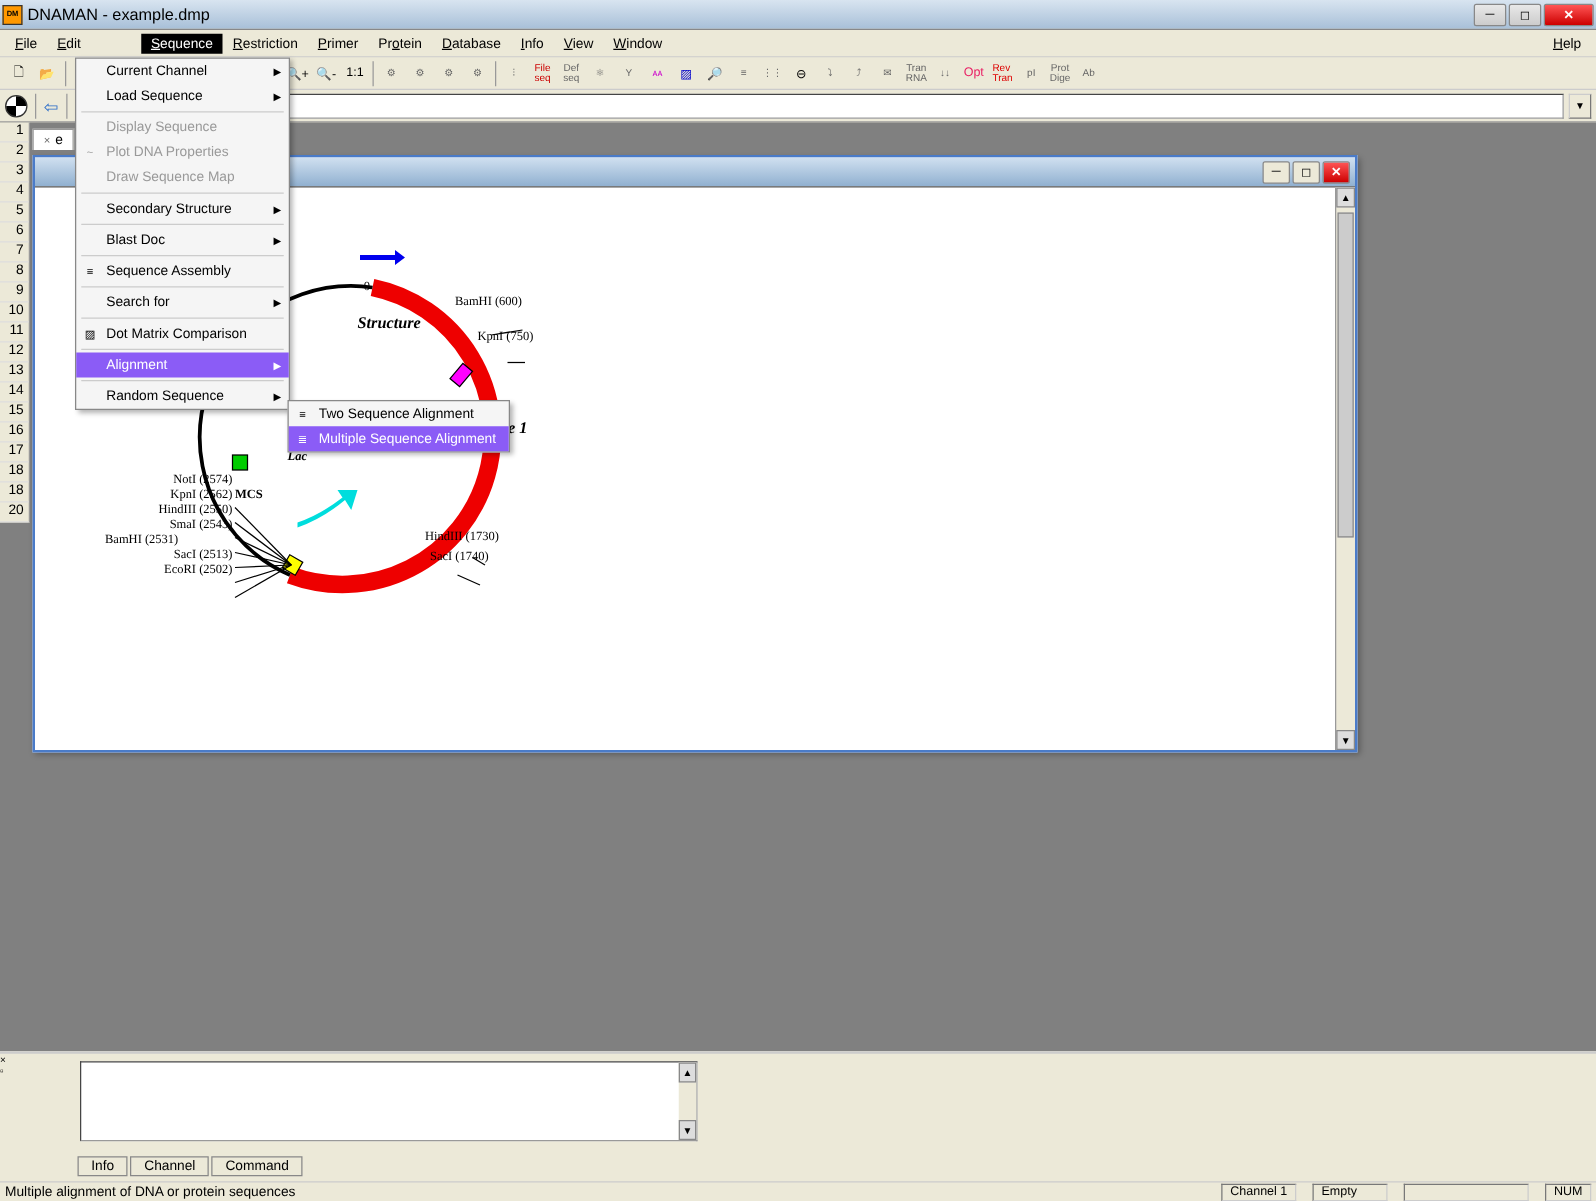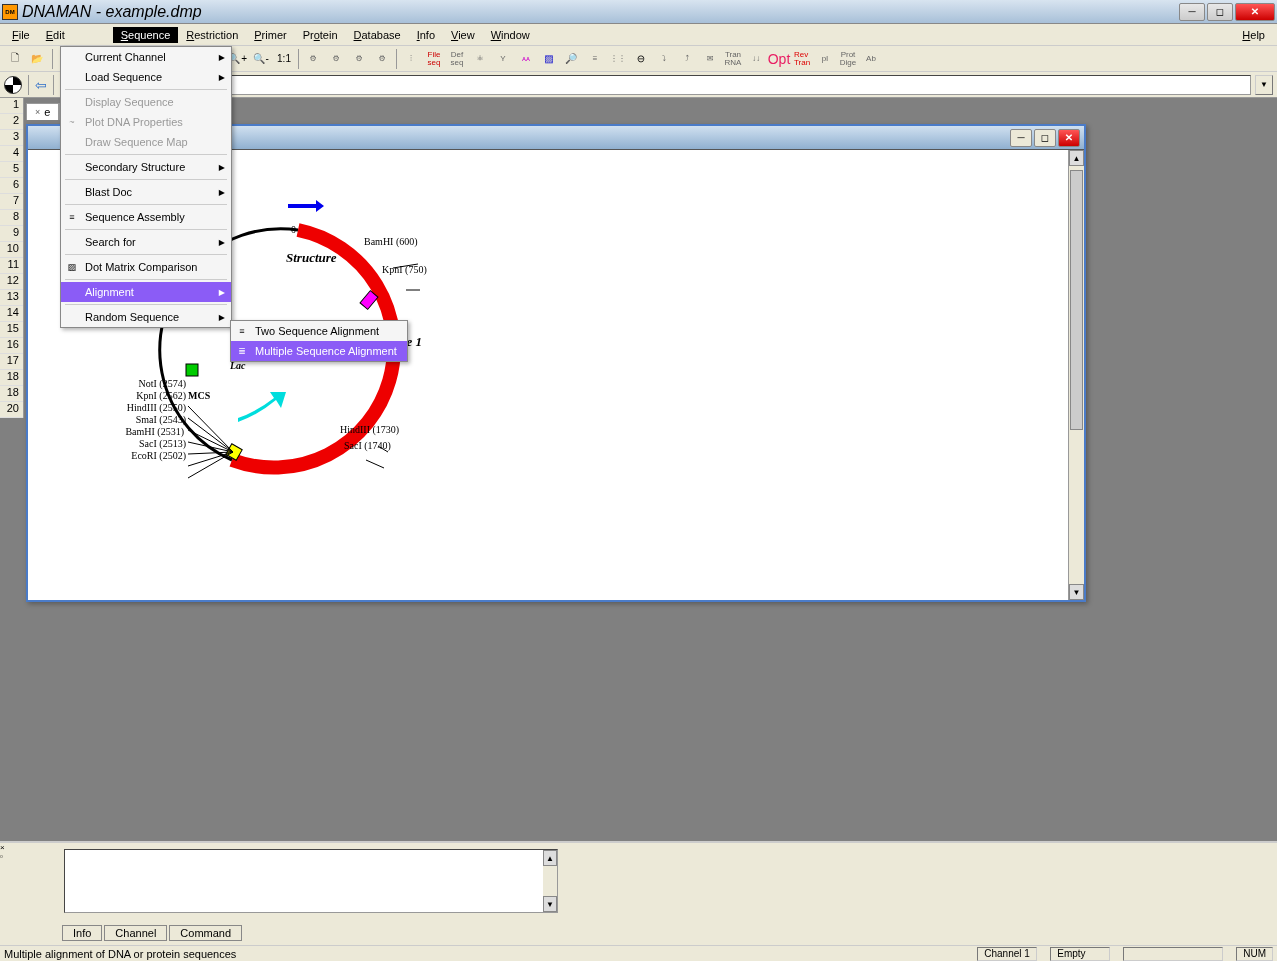--- a/index.html
+++ b/index.html
@@ -1,35 +1,35 @@
 <!DOCTYPE html>
 <html><head>
 <meta charset="utf-8">
 <style>
 * { box-sizing: border-box; margin: 0; padding: 0; font-family: Tahoma, sans-serif; }
 body { width: 1277px; height: 961px; background: #ece9d8; overflow: hidden; position: relative; }
 
 .titlebar { height: 24px; background: linear-gradient(to bottom, #d8e4f0, #a8c0d8); display: flex; align-items: center; padding: 0 2px; border-bottom: 1px solid #888; }
 .app-icon { width: 16px; height: 16px; background: #ff9800; margin-right: 4px; border: 1px solid #333; font-size: 6px; display:flex; align-items:center; justify-content:center; color:#000; font-weight:bold; }
-.titlebar-text { font-size: 16px; flex: 1; font-style: italic; }
+.titlebar-text { font-size: 13px; flex: 1; }
 .win-btns { display: flex; gap: 2px; }
 .win-btn { width: 26px; height: 18px; background: linear-gradient(#e8e8e8,#ccc); border: 1px solid #888; font-size: 10px; display:flex; align-items:center; justify-content:center; border-radius: 2px; }
 .win-btn.close { background: linear-gradient(#f55,#c00); color:#fff; font-weight:bold; width: 40px; }
 
 .menubar { height: 22px; background: #ece9d8; display: flex; align-items: center; padding: 0 4px; font-size: 11px; border-bottom: 1px solid #ccc; }
 .menu-item { padding: 2px 8px; cursor: default; }
 .menu-item.active { background: #000000; color: #fff; margin-left: 40px; }
 .menu-help { margin-left: auto; }
 .menu-item u { text-decoration: underline; }
 
 .toolbar { height: 26px; background: #ece9d8; display: flex; align-items: center; padding: 0 4px; gap: 1px; border-bottom: 1px solid #ccc; }
 .tool-btn { width: 22px; height: 22px; display: flex; align-items: center; justify-content: center; font-size: 10px; }
 .tool-sep { width: 1px; height: 20px; background: #999; margin: 0 2px; }
 .tool-txt { font-size: 8px; color:#666; padding:0 2px; line-height:1; text-align:center; }
-.tool-opt { color:#e91e63; font-size:14px;text-align:center; }
+.tool-opt { color:#e91e63; font-size:10px;text-align:center; }
 .tool-rev { color:#d00; font-size:8px; line-height:1; }
 
 .toolbar2 { height: 26px; background: #ece9d8; display: flex; align-items: center; padding: 0 4px; gap: 4px; border-bottom: 1px solid #999; }
 .bw-circle { width:18px; height:18px; border-radius:50%; background: conic-gradient(#000 0 25%, #fff 0 50%, #000 0 75%, #fff 0 100%); border:1px solid #333; }
 .arrow-back { font-size: 14px; color: #2a6cc8; }
 .ch-input { flex: 1; height: 20px; border: 1px inset #999; background: #fff; }
 .ch-dd { width: 18px; height: 20px; border: 1px outset #ccc; background:#ece9d8; display:flex; align-items:center; justify-content:center; font-size:8px; }
 
 .workspace { position: absolute; left: 0; top: 98px; right: 0; bottom: 120px; background: #808080; }
 
@@ -240,21 +240,21 @@
 
       <div class="site-label" style="left:336px; top:86px">BamHI (600)</div>
       <div class="site-label" style="left:354px; top:114px">KpnI (750)</div>
       <div class="site-label" style="left:312px; top:274px">HindIII (1730)</div>
       <div class="site-label" style="left:316px; top:290px">SacI (1740)</div>
 
       <div class="site-label" style="left:78px; top:228px; text-align:right; width:80px">NotI (2574)</div>
       <div class="site-label" style="left:78px; top:240px; text-align:right; width:80px">KpnI (2562)</div>
       <div class="site-label" style="left:70px; top:252px; text-align:right; width:88px">HindIII (2550)</div>
       <div class="site-label" style="left:76px; top:264px; text-align:right; width:82px">SmaI (2543)</div>
-      <div class="site-label" style="left:68px; top:276px; text-align:right; width:88px">BamHI (2531)</div>
+      <div class="site-label" style="left:56px; top:276px; width:88px">BamHI (2531)</div>
       <div class="site-label" style="left:78px; top:288px; text-align:right; width:80px">SacI (2513)</div>
       <div class="site-label" style="left:72px; top:300px; text-align:right; width:86px">EcoRI (2502)</div>
 
       <div class="scroll-v">
         <div class="scroll-arr" style="top:0">▲</div>
         <div class="scroll-thumb"></div>
         <div class="scroll-arr" style="bottom:0">▼</div>
       </div>
     </div>
   </div>

